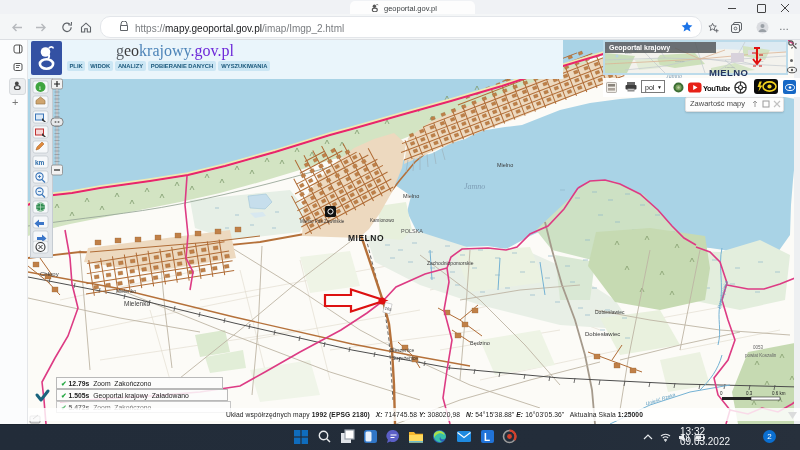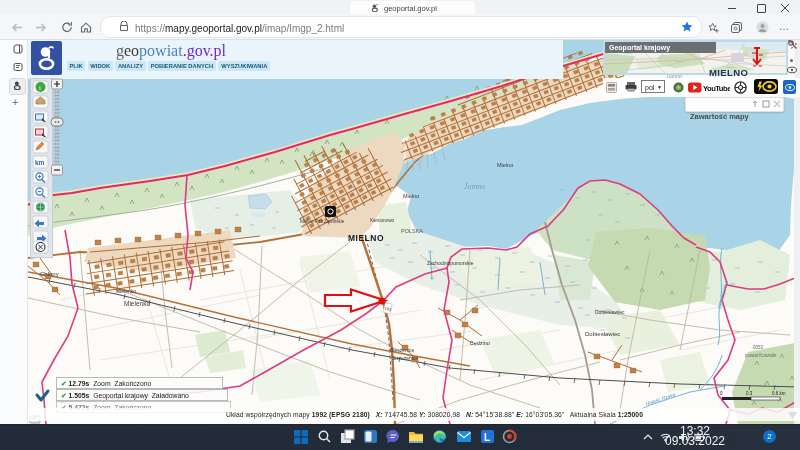--- a/index.html
+++ b/index.html
@@ -495,21 +495,21 @@
 </div>
 
 <div class="abs" style="left:28px;top:40px;width:535px;height:39px;background:#eaf5fb;"></div>
 <div class="abs" style="left:31px;top:41px;width:31px;height:34px;background:#3351a3;border-radius:2px;"></div>
 <svg class="abs" style="left:36px;top:45px;" width="22" height="27" viewBox="0 0 22 27">
   <circle cx="9.5" cy="7" r="4.8" fill="#fff"></circle>
   <path d="M12.8,3.4 c1.4,-2.2 4.4,-2 4.4,.1" fill="none" stroke="#fff" stroke-width="1.7"></path>
   <ellipse cx="10.5" cy="19" rx="6.6" ry="4.8" fill="none" stroke="#fff" stroke-width="2.6"></ellipse>
   <path d="M12.8,9.5 c.8,1.8 .2,3.4 -1,4.6" fill="none" stroke="#fff" stroke-width="1.9"></path>
 </svg>
-<div class="abs" style="left:116px;top:42px;font-family:'Liberation Serif',serif;font-size:16px;color:#3b3b3b;"><span style="color:#5a6066;">g</span><span>eo</span><span style="color:#4d84b8;">powiat</span><span style="color:#6d28d9;">.gov.pl</span></div>
+<div class="abs" style="left:116px;top:42px;font-family:'Liberation Serif',serif;font-size:16px;color:#3b3b3b;"><span style="color:#5a6066;">g</span><span>eo</span><span style="color:#4d84b8;">krajowy</span><span style="color:#6d28d9;">.gov.pl</span></div>
 <div class="abs" style="left:67px;top:63px;font-size:5.8px;font-weight:bold;color:#19577a;letter-spacing:0;">
   <span style="background:#cbe6f4;border-radius:2px;padding:2px 2.5px;margin-right:1px;">PLIK</span>
   <span style="background:#cbe6f4;border-radius:2px;padding:2px 2.5px;margin-right:1px;">WIDOK</span>
   <span style="background:#cbe6f4;border-radius:2px;padding:2px 2.5px;margin-right:1px;">ANALIZY</span>
   <span style="background:#cbe6f4;border-radius:2px;padding:2px 2.5px;margin-right:1px;">POBIERANIE DANYCH</span>
   <span style="background:#cbe6f4;border-radius:2px;padding:2px 3px;">WYSZUKIWANIA</span>
 </div>
 
 <div class="abs" style="left:30px;top:78px;width:21px;height:178px;background:#e2e6ea;border:1px solid #c6ccd2;"></div>
 <svg class="abs" style="left:32px;top:80px;" width="17" height="174" viewBox="0 0 17 174">
@@ -647,21 +647,21 @@
     <ellipse cx="13.5" cy="5.5" rx="6.5" ry="4.6" fill="none" stroke="#f2d21f" stroke-width="1.6"></ellipse>
     <circle cx="13.5" cy="5.5" r="2.1" fill="#f2d21f"></circle>
   </svg>
 <div class="abs" style="left:783px;top:80px;width:13px;height:14px;background:#1668c5;border-radius:2px;"></div>
 <svg class="abs" style="left:784.5px;top:83.5px;" width="10" height="7" viewBox="0 0 10 7">
     <ellipse cx="5" cy="3.5" rx="4.5" ry="3" fill="none" stroke="#fff" stroke-width="1"></ellipse>
     <circle cx="5" cy="3.5" r="1.3" fill="#fff"></circle>
   </svg>
 
 <div class="abs" style="left:685px;top:97px;width:97px;height:13px;background:#fdfdfd;border:1px solid #e0e0e0;border-radius:2px;box-shadow:0 1px 2px rgba(0,0,0,.15);"></div>
-<div class="abs" style="left:690px;top:112px;font-size:7.5px;font-weight:bold;color:#4a4a4a;">Zawartość mapy</div>
+<div class="abs" style="left:690px;top:99px;font-size:7.5px;font-weight:normal;color:#4a4a4a;">Zawartość mapy</div>
 <svg class="abs" style="left:752px;top:100px;" width="30" height="8" viewBox="0 0 30 8">
   <path d="M3,7 V1 M1,3 L3,1 L5,3" stroke="#9a9a9a" stroke-width="1" fill="none"></path>
   <rect x="11" y="1" width="6" height="6" fill="none" stroke="#9a9a9a" stroke-width="1"></rect>
   <path d="M22,1 l6,6 M28,1 l-6,6" stroke="#c2c2c2" stroke-width="1.2"></path>
 </svg>
 
 <div class="abs" style="left:56px;top:377px;width:167px;height:12px;background:rgba(252,252,252,.88);border:1px solid #b9b9b9;box-sizing:border-box;"></div>
 <div class="abs" style="left:56px;top:389px;width:172px;height:12px;background:rgba(252,252,252,.88);border:1px solid #b9b9b9;box-sizing:border-box;"></div>
 <div class="abs" style="left:56px;top:401px;width:175px;height:12px;background:rgba(252,252,252,.68);border:1px solid #c6c6c6;box-sizing:border-box;"></div>
 <div class="abs" style="left:61px;top:379.5px;font-size:6.8px;color:#222;"><span style="color:#27a844;font-weight:bold;">✔</span> <b>12.79s</b> &nbsp;Zoom &nbsp;Zakończono</div>
@@ -733,14 +733,14 @@
 
 <svg class="abs" style="left:643px;top:432px;" width="62" height="11" viewBox="0 0 62 11">
   <path d="M1,7 L5,3 L9,7" fill="none" stroke="#e6e9ec" stroke-width="1.2"></path>
   <path d="M18,4 a6.5,6.5 0 0 1 9,0 M19.8,6 a4,4 0 0 1 5.4,0 M21.6,7.8 a1.6,1.6 0 0 1 1.8,0 l-.9,1.2z" fill="none" stroke="#e6e9ec" stroke-width="1.1"></path>
   <path d="M36,4 h2 l3,-2.5 v8 l-3,-2.5 h-2 z" fill="#e6e9ec"></path>
     <path d="M43,3.5 a4,4 0 0 1 0,4.5 M44.8,2.3 a6,6 0 0 1 0,7" fill="none" stroke="#e6e9ec" stroke-width="1"></path>
   <rect x="52" y="2.5" width="8.5" height="6" rx="1.2" fill="none" stroke="#e6e9ec" stroke-width="1"></rect>
     <rect x="53" y="3.5" width="5" height="4" fill="#e6e9ec"></rect>
     <rect x="60.8" y="4.2" width="1.2" height="2.6" fill="#e6e9ec"></rect>
 </svg>
-<div class="abs" style="left:656px;top:427px;width:78px;text-align:center;font-size:12px;color:#f2f4f6;line-height:9.5px;">13:32<br>09.03.2022</div>
+<div class="abs" style="left:680px;top:427px;width:78px;text-align:left;font-size:10px;color:#f2f4f6;line-height:9.5px;">13:32<br>09.03.2022</div>
 <div class="abs" style="left:763px;top:430px;width:13px;height:13px;border-radius:50%;background:#0b6fd0;color:#fff;font-size:8px;text-align:center;line-height:13px;">2</div>
 
 </body></html>

